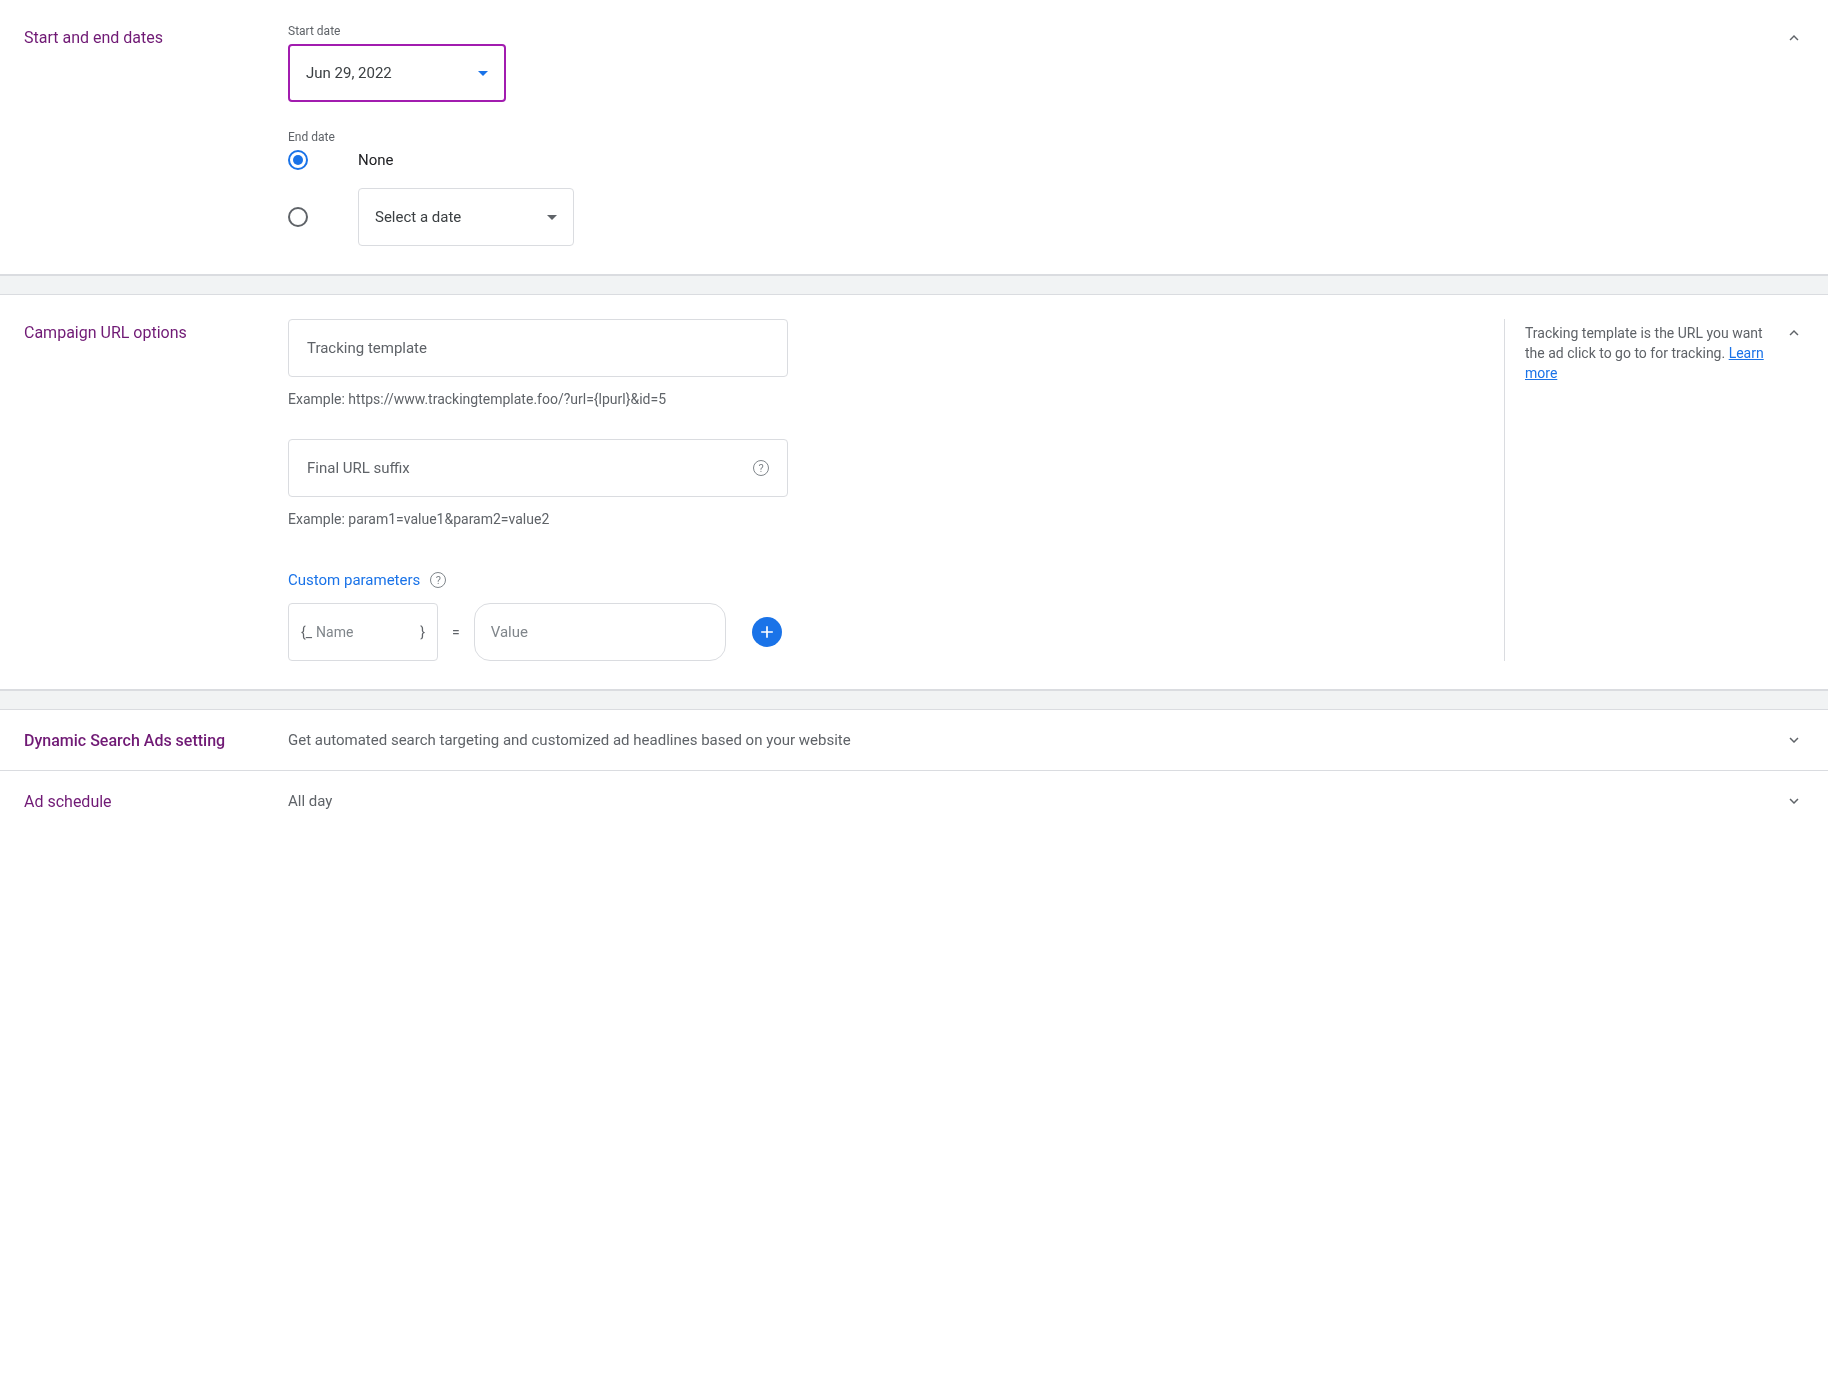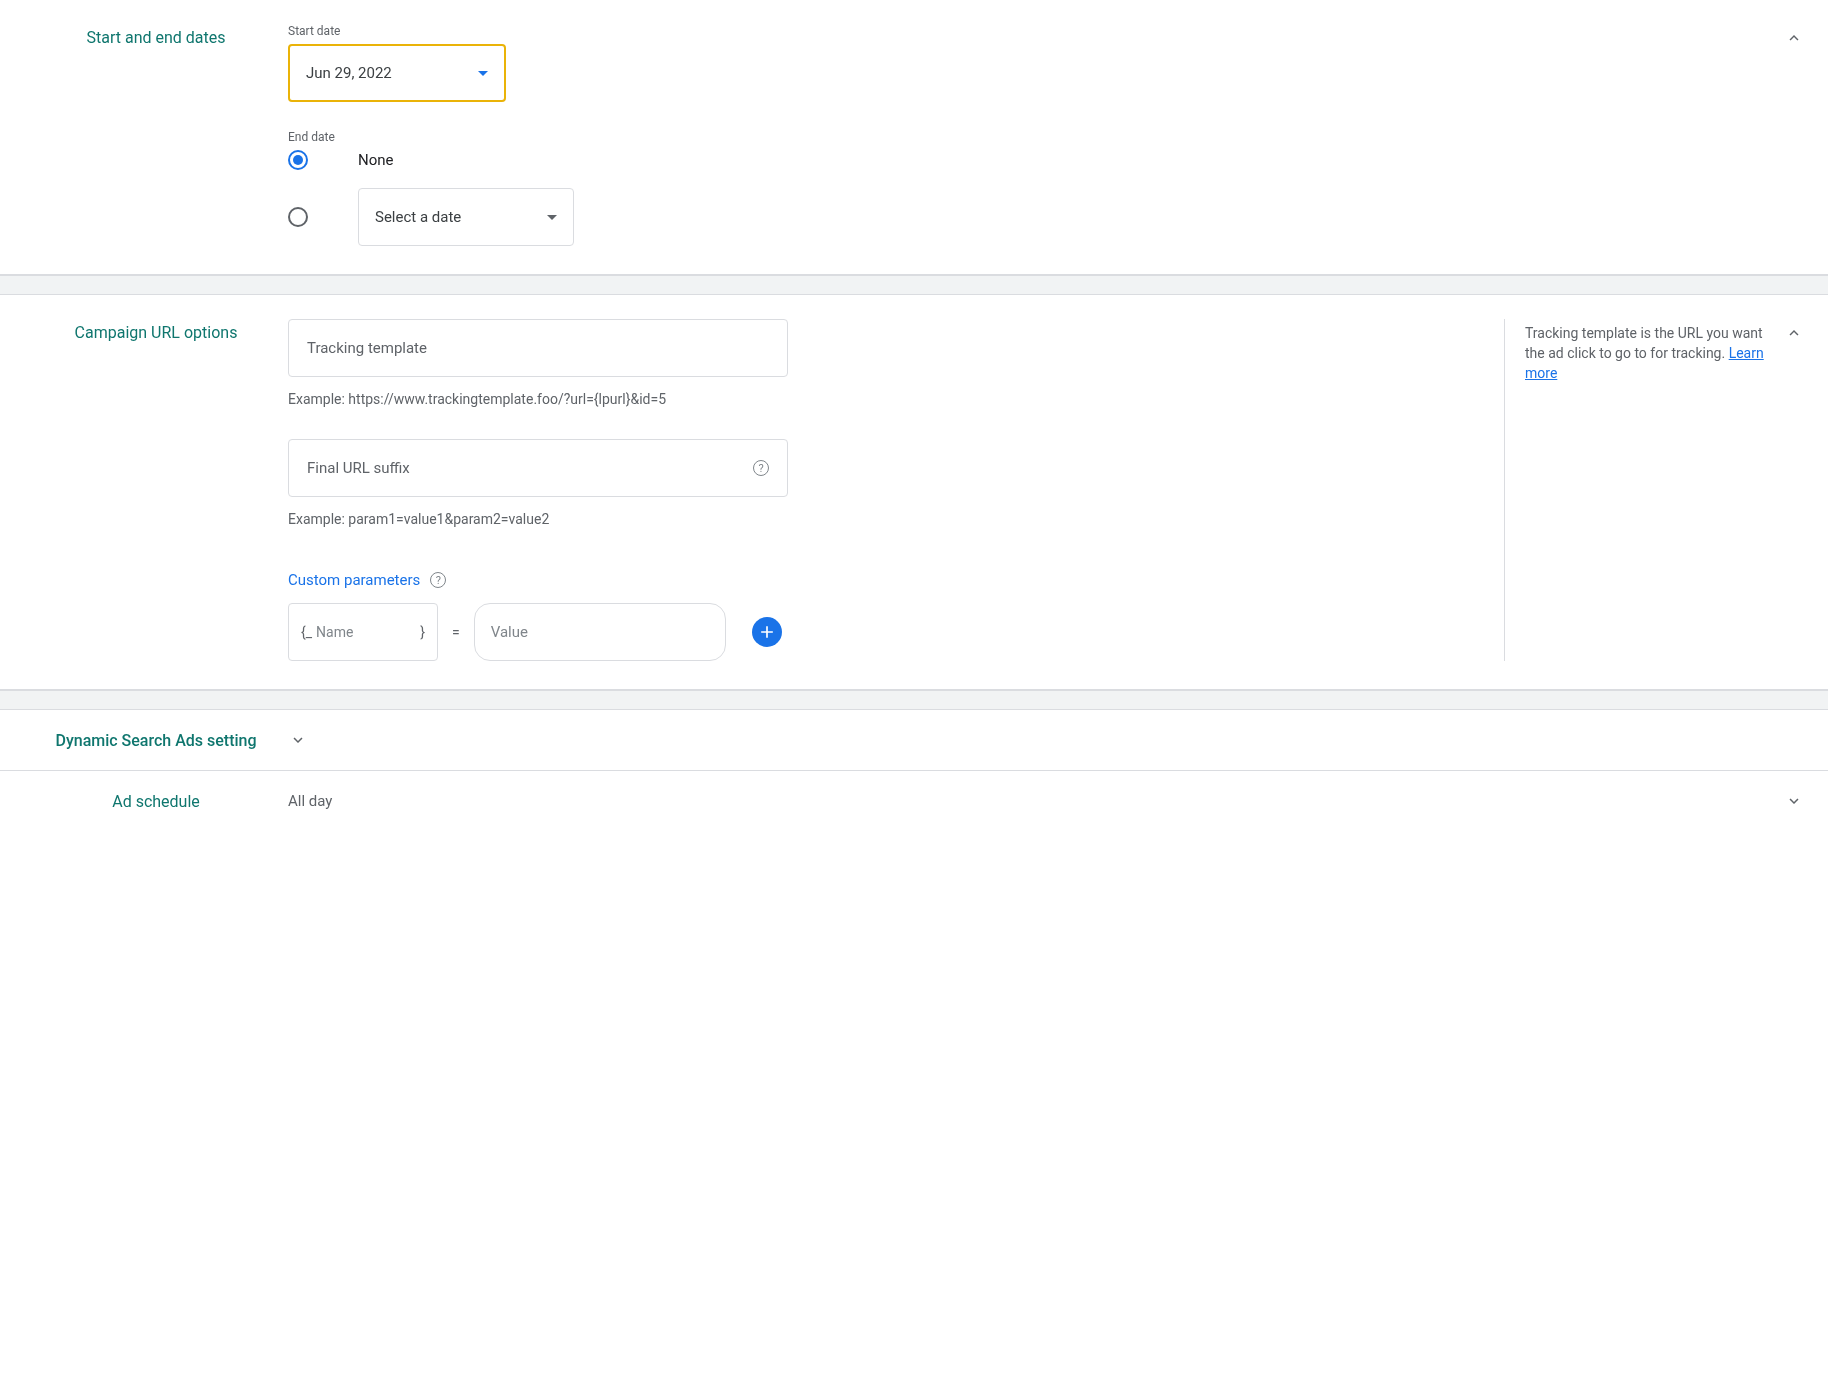--- a/index.html
+++ b/index.html
@@ -18,24 +18,23 @@
   .section-gap {
     height: 20px;
     background: #f1f3f4;
     border-top: 1px solid #dadce0;
     border-bottom: 1px solid #dadce0;
   }
   .section-title {
     width: 264px;
     flex-shrink: 0;
     font-size: 16px;
-    color: #0f766e;
+    color: #701a75;
     font-weight: 400;
     padding-top: 4px;
-    text-align: center;
   }
   .section-body {
     flex: 1;
     display: flex;
   }
   .section-main {
     flex: 1;
     padding-right: 20px;
   }
   .section-side {
@@ -69,21 +68,21 @@
     border: 1px solid #dadce0;
     border-radius: 4px;
     height: 58px;
     padding: 0 16px;
     background: #fff;
     cursor: pointer;
     font-size: 15px;
     color: #3c4043;
   }
   .dropdown.active {
-    border: 2px solid #eab308;
+    border: 2px solid #a21caf;
   }
   .dropdown .caret {
     margin-left: 20px;
   }
   .caret-down {
     width: 0; height: 0;
     border-left: 5px solid transparent;
     border-right: 5px solid transparent;
     border-top: 5px solid #1a73e8;
   }
@@ -329,20 +328,21 @@
           <path fill="#5f6368" d="M7.41 15.41 12 10.83l4.59 4.58L18 14l-6-6-6 6z"></path>
         </svg>
     </span>
   </div>
 </div>
 
 <div class="section-gap"></div>
 
 <div class="collapsed-row">
   <div class="section-title dsa-title">Dynamic Search Ads setting</div>
+  <div class="collapsed-summary">Get automated search targeting and customized ad headlines based on your website</div>
   <span class="chevron">
     <svg width="18" height="18" viewBox="0 0 24 24">
         <path fill="#5f6368" d="M7.41 8.59 12 13.17l4.59-4.58L18 10l-6 6-6-6z"></path>
       </svg>
   </span>
 </div>
 
 <div class="collapsed-row" style="border-bottom:none">
   <div class="section-title">Ad schedule</div>
   <div class="collapsed-summary">All day</div>

